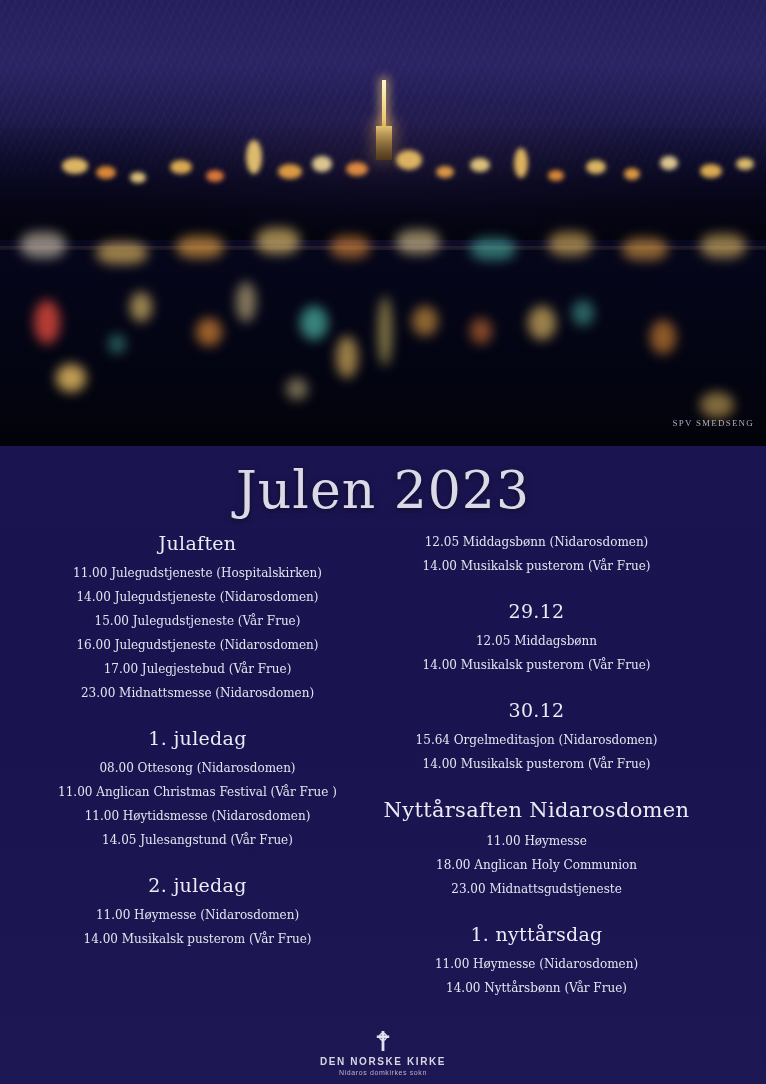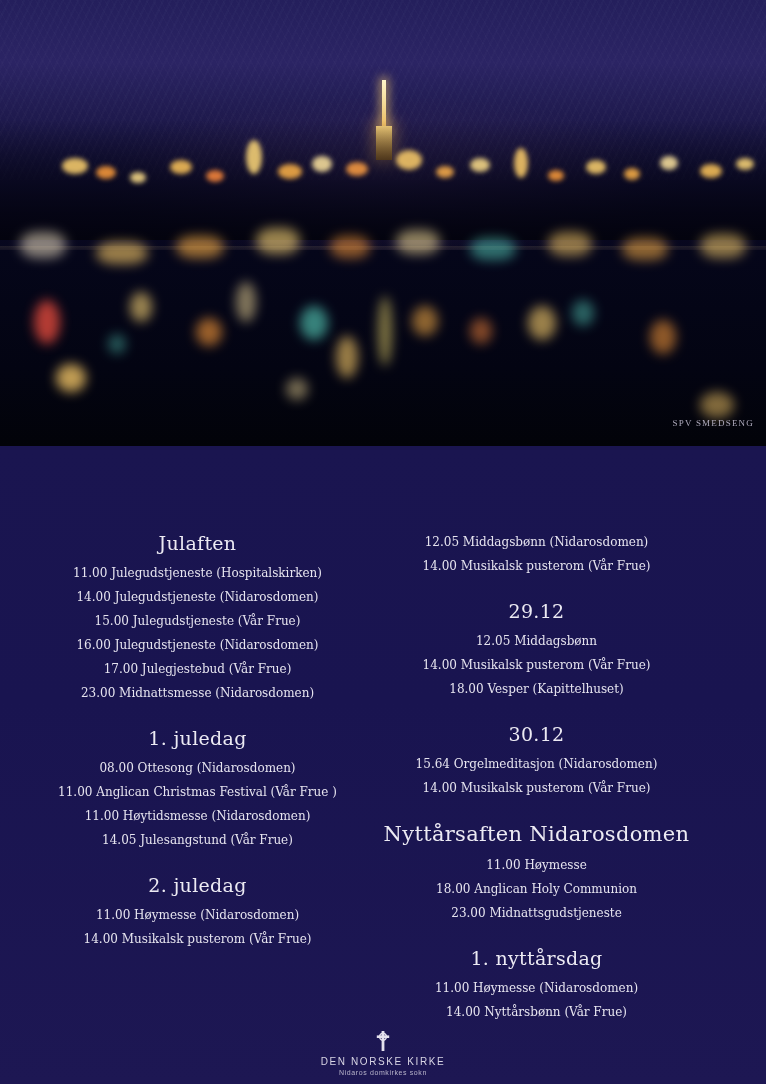--- a/index.html
+++ b/index.html
@@ -120,21 +120,21 @@
 
   
   .footer {
     position:absolute; left:0; bottom:8px; width:766px; text-align:center;
   }
   .cross {
     display:block; margin:0 auto 4px auto; width:16px; height:22px;
   }
   .footer-main {
     font-family:"Liberation Sans", sans-serif;
-    font-size:10px; letter-spacing:1.6px; color:#d8d5e4;
+    font-size:10px; letter-spacing:1.6px; color:#d8d5e4;font-weight:bold;
   }
   .footer-sub {
     font-family:"Liberation Sans", sans-serif;
     font-size:7px; letter-spacing:.6px; color:#b9b5cb; margin-top:2px;
   }
 </style>
 </head>
 <body>
 
 <div id="poster">
@@ -194,20 +194,21 @@
       <div class="blob" style="left:650px; top:320px; width:26px; height:34px; background:#ff9d3a; opacity:.55;"></div>
       <div class="blob" style="left:700px; top:392px; width:34px; height:26px; background:#ffcf6a; opacity:.5;"></div>
       <div class="blob" style="left:286px; top:378px; width:22px; height:22px; background:#ffe6a0; opacity:.45;"></div>
       <div class="blob" style="left:108px; top:334px; width:18px; height:20px; background:#5ad6c0; opacity:.4;"></div>
     </div>
 
     <div class="credit">SPV SMEDSENG</div>
   </div>
 
   <div class="lower">
+    <div class="title">Julen 2023</div>
 
     <div class="columns">
 
       <div class="col left">
 
         <div class="sect">
           <div class="sect-head">Julaften</div>
           <div class="ev">11.00 Julegudstjeneste (Hospitalskirken)</div>
           <div class="ev">14.00 Julegudstjeneste (Nidarosdomen)</div>
           <div class="ev">15.00 Julegudstjeneste (Vår Frue)</div>
@@ -237,21 +238,20 @@
 
         <div class="sect">
           <div class="ev">12.05 Middagsbønn (Nidarosdomen)</div>
           <div class="ev">14.00 Musikalsk pusterom (Vår Frue)</div>
         </div>
 
         <div class="sect">
           <div class="sect-head">29.12</div>
           <div class="ev">12.05 Middagsbønn</div>
           <div class="ev">14.00 Musikalsk pusterom (Vår Frue)</div>
-          <div class="ev">18.00 Vesper (Kapittelhuset)</div>
         </div>
 
         <div class="sect">
           <div class="sect-head">30.12</div>
           <div class="ev">15.64 Orgelmeditasjon (Nidarosdomen)</div>
           <div class="ev">14.00 Musikalsk pusterom (Vår Frue)</div>
         </div>
 
         <div class="sect">
           <div class="sect-head big">Nyttårsaften Nidarosdomen</div>

